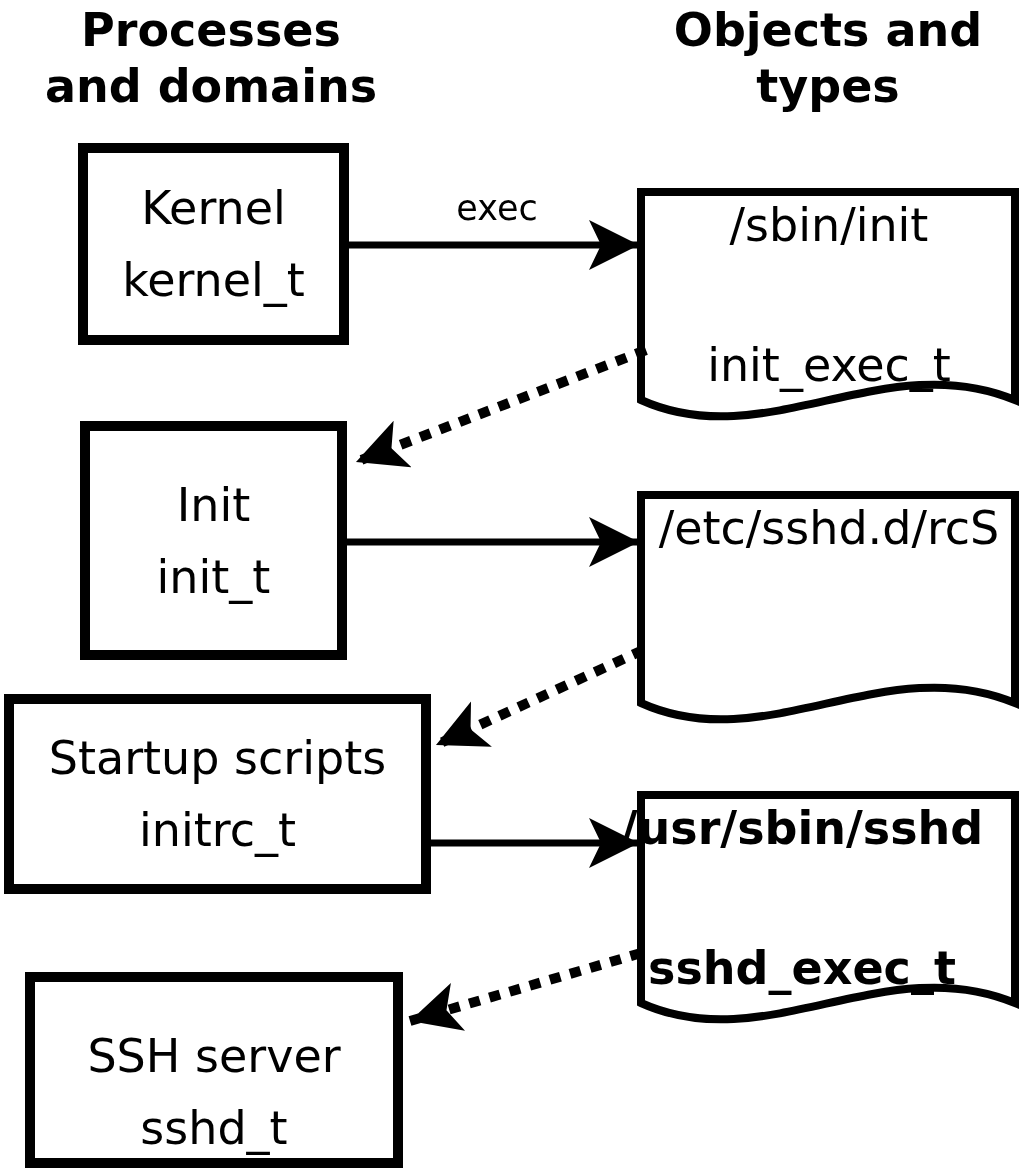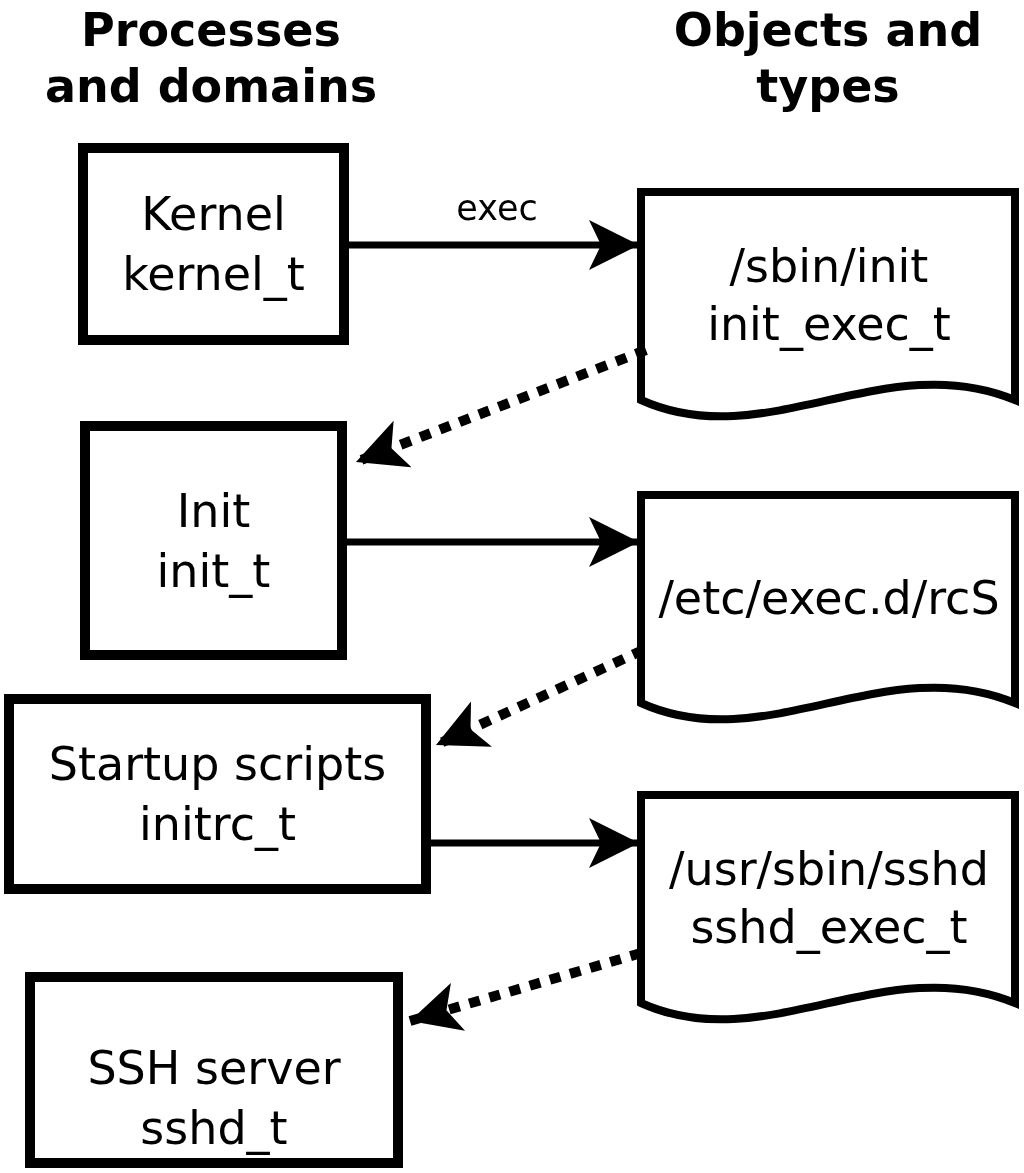--- a/index.html
+++ b/index.html
@@ -21,25 +21,26 @@
   .col-header span { display: block; }
 
   .process-box {
     position: absolute;
     background: #ffffff;
     border: 10px solid #000000;
     display: flex; flex-direction: column;
     align-items: center; justify-content: center;
     font-size: 46px; line-height: 60px; text-align: center;
     white-space: nowrap;
+    gap: 12px;
   }
   .doc-text {
     position: absolute;
     display: flex; flex-direction: column;
-    align-items: center; justify-content: center;
+    align-items: center; justify-content: space-between;
     font-size: 46px; line-height: 58px; text-align: center;
     white-space: nowrap;
     pointer-events: none;
   }
   .edge-label {
     position: absolute;
     font-size: 35px; line-height: 48px; text-align: center;
     white-space: nowrap;
   }
 
@@ -96,22 +97,22 @@
   <div class="process-box" style="left:25px; top:972px; width:378px; height:196px;justify-content:flex-end;">
     <span>SSH server</span>
     <span>sshd_t</span>
   </div>
 
   <div class="doc-text" style="left:641px; top:196px; width:376px; height:198px;">
     <span>/sbin/init</span>
     <span>init_exec_t</span>
   </div>
   <div class="doc-text" style="left:641px; top:499px; width:376px; height:198px;">
-    <span>/etc/exec.d/rcS</span>
+    <span>/etc/sshd.d/rcS</span>
   </div>
-  <div class="doc-text" style="left:641px; top:799px; width:376px; height:198px;">
+  <div class="doc-text" style="left:614px; top:799px; width:376px; height:198px;font-weight:bold;">
     <span>/usr/sbin/sshd</span>
     <span>sshd_exec_t</span>
   </div>
 
   <div class="edge-label" style="left:397px; top:184px; width:200px;">exec</div>
 
 </div>
 
 </body></html>

